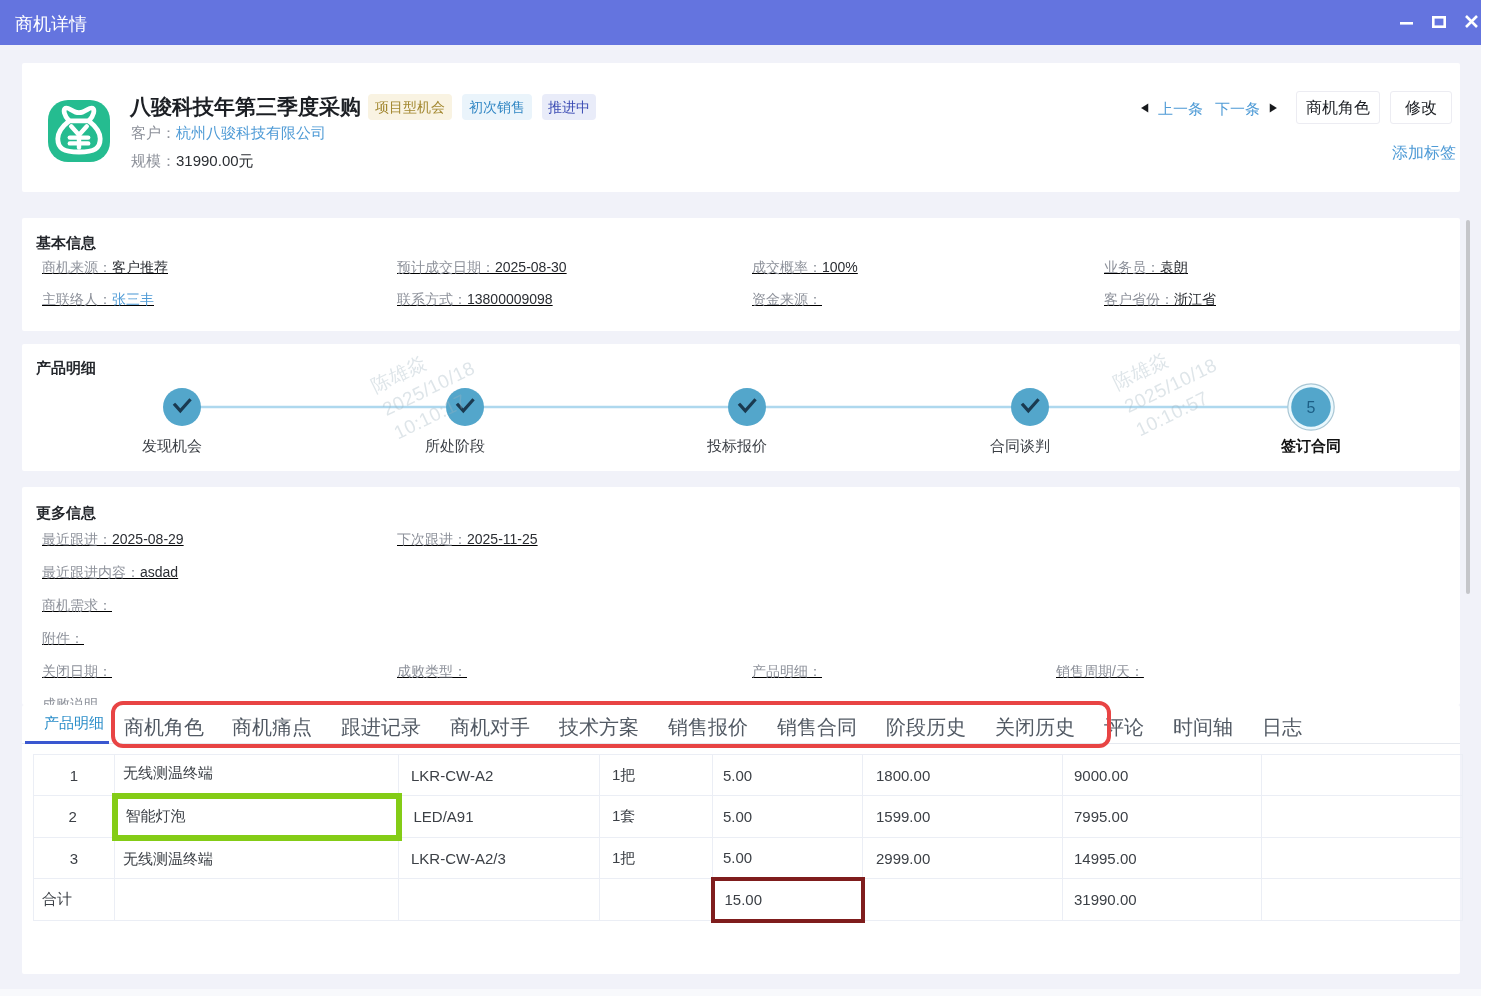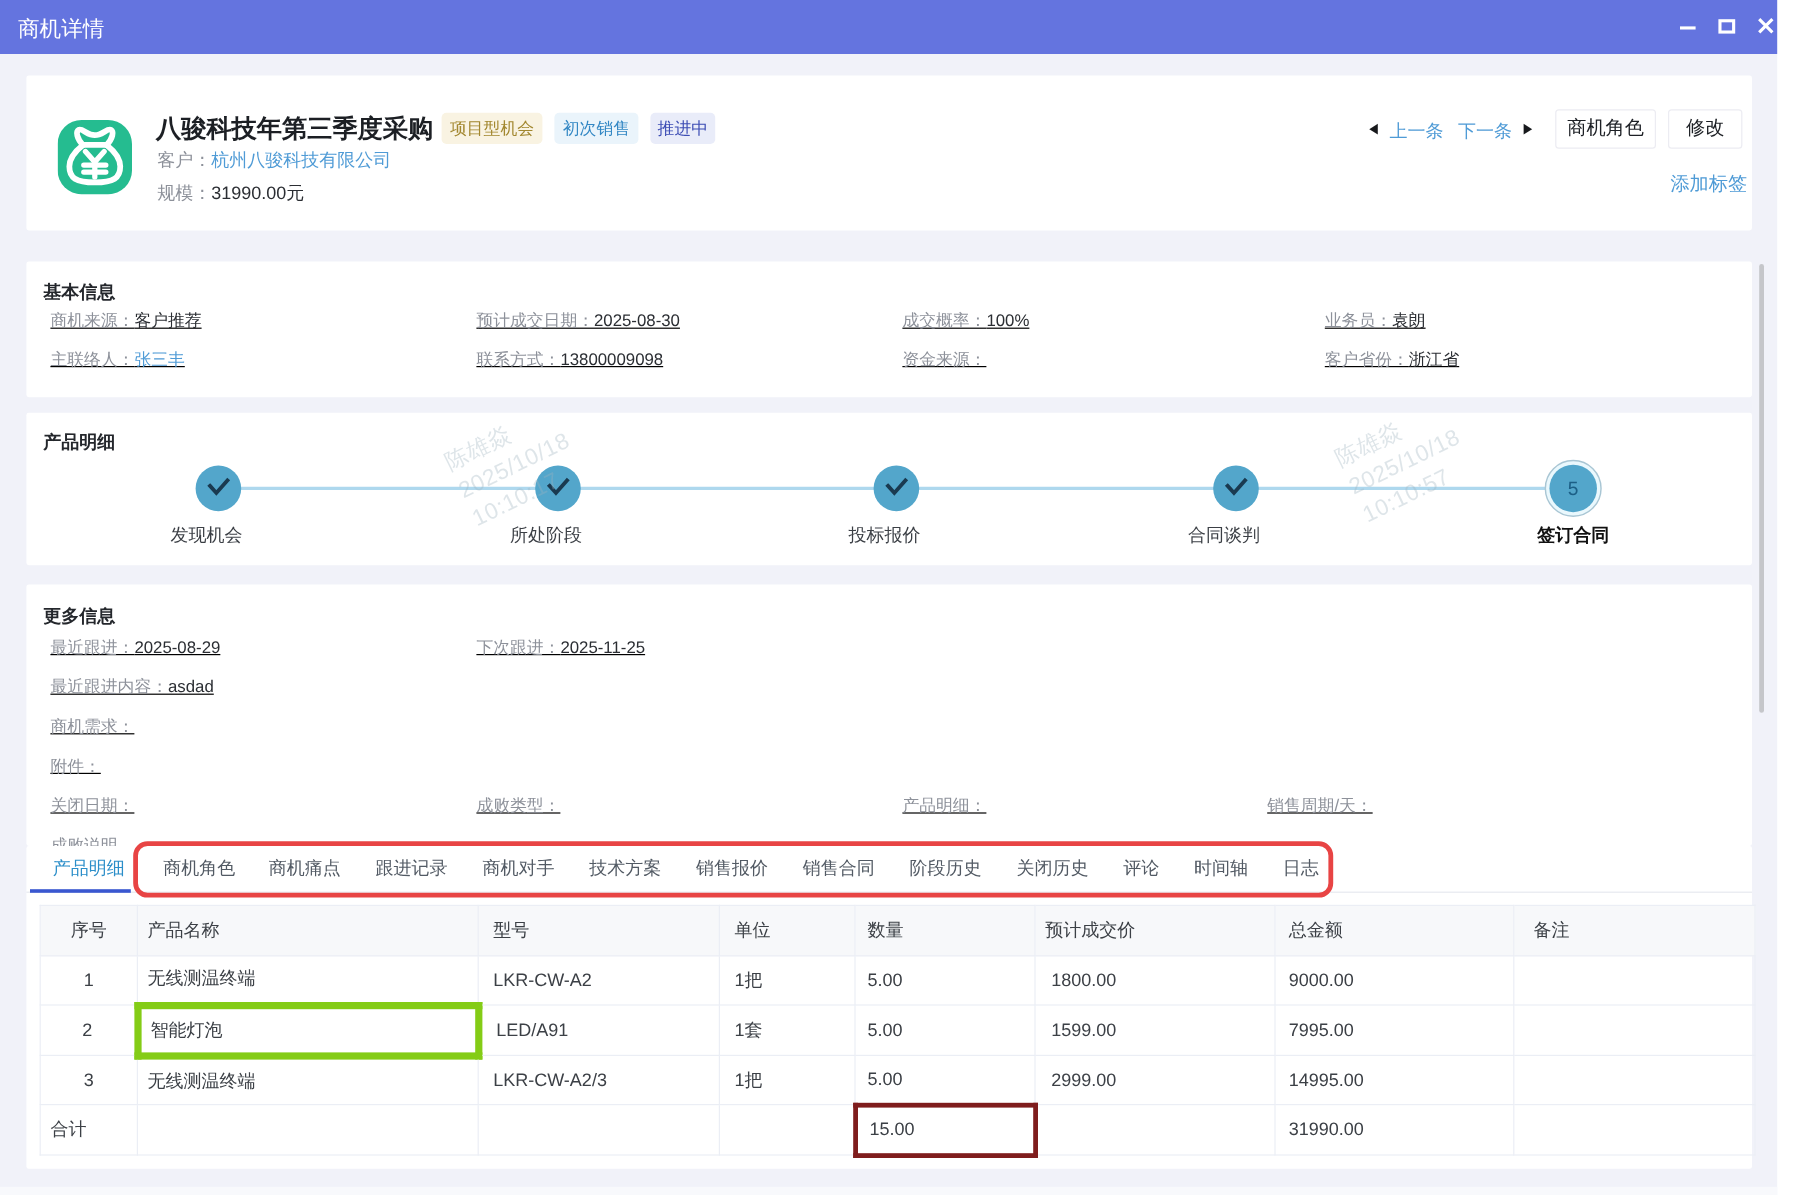--- a/index.html
+++ b/index.html
@@ -106,49 +106,39 @@
 <div class="row" style="top:663px;"><span class="lbl">关闭日期：</span></div>
 <div class="row" style="left:397px;top:663px;"><span class="lbl">成败类型：</span></div>
 <div class="row" style="left:752px;top:663px;"><span class="lbl">产品明细：</span></div>
 <div class="row" style="left:1056px;top:663px;"><span class="lbl">销售周期/天：</span></div>
 <div class="row" style="top:696px;height:9px;overflow:hidden;"><span class="lbl">成败说明</span></div>
 
 <div class="card" style="left:22px;top:705px;width:1438px;height:269px;"></div>
 <div class="abs" style="left:22px;top:705px;width:1438px;height:39px;border-bottom:1px solid #e6e9ef;"></div>
 <div class="abs" style="left:44px;top:714px;font-size:15px;color:#2b8ec9;text-align:right;">产品明细</div>
 <div class="abs" style="left:25px;top:741px;width:84px;height:3px;background:#3a57d0;"></div>
-<div class="abs" style="left:136px;top:714px;font-size:15px;color:#525a64;white-space:nowrap;">
+<div class="abs" style="left:124px;top:714px;font-size:20px;color:#525a64;white-space:nowrap;">
 <span style="margin-right:28px;">商机角色</span><span style="margin-right:29px;">商机痛点</span><span style="margin-right:29px;">跟进记录</span><span style="margin-right:29px;">商机对手</span><span style="margin-right:29px;">技术方案</span><span style="margin-right:29px;">销售报价</span><span style="margin-right:29px;">销售合同</span><span style="margin-right:29px;">阶段历史</span><span style="margin-right:29px;">关闭历史</span><span style="margin-right:29px;">评论</span><span style="margin-right:29px;">时间轴</span><span>日志</span>
 </div>
 
 <div class="abs" style="left:111px;top:701px;width:1000px;height:47px;border:4.5px solid #e84444;border-radius:12px;"></div>
 
 <div class="abs" id="tbl" style="left:33px;top:754px;width:1429px;">
 <table style="border-collapse:collapse;width:1429px;font-size:15px;color:#3c4046;table-layout:fixed;">
   <colgroup>
         <col style="width:81px">
         <col style="width:284px">
         <col style="width:201px">
         <col style="width:113px">
         <col style="width:150px">
         <col style="width:200px">
         <col style="width:199px">
         <col style="width:201px">
       </colgroup>
   <tbody>
-        <tr style="height:42px;background:#f7f8fa;">
-    <td style="border:1px solid #ebeef5;text-align:center;">序号</td>
-    <td style="border:1px solid #ebeef5;padding-left:8px;">产品名称</td>
-    <td style="border:1px solid #ebeef5;padding-left:12px;">型号</td>
-    <td style="border:1px solid #ebeef5;padding-left:12px;">单位</td>
-    <td style="border:1px solid #ebeef5;padding-left:10px;">数量</td>
-    <td style="border:1px solid #ebeef5;padding-left:8px;">预计成交价</td>
-    <td style="border:1px solid #ebeef5;padding-left:11px;">总金额</td>
-    <td style="border:1px solid #ebeef5;padding-left:16px;">备注</td>
-  </tr>
   <tr style="height:41px;">
     <td style="border:1px solid #ebeef5;text-align:center;">1</td>
     <td style="border:1px solid #ebeef5;padding-left:8px;">无线测温终端</td>
     <td style="border:1px solid #ebeef5;padding-left:12px;">LKR-CW-A2</td>
     <td style="border:1px solid #ebeef5;padding-left:12px;">1把</td>
     <td style="border:1px solid #ebeef5;padding-left:10px;">5.00</td>
     <td style="border:1px solid #ebeef5;padding-left:13px;">1800.00</td>
     <td style="border:1px solid #ebeef5;padding-left:11px;">9000.00</td>
     <td style="border:1px solid #ebeef5;"></td>
   </tr>

